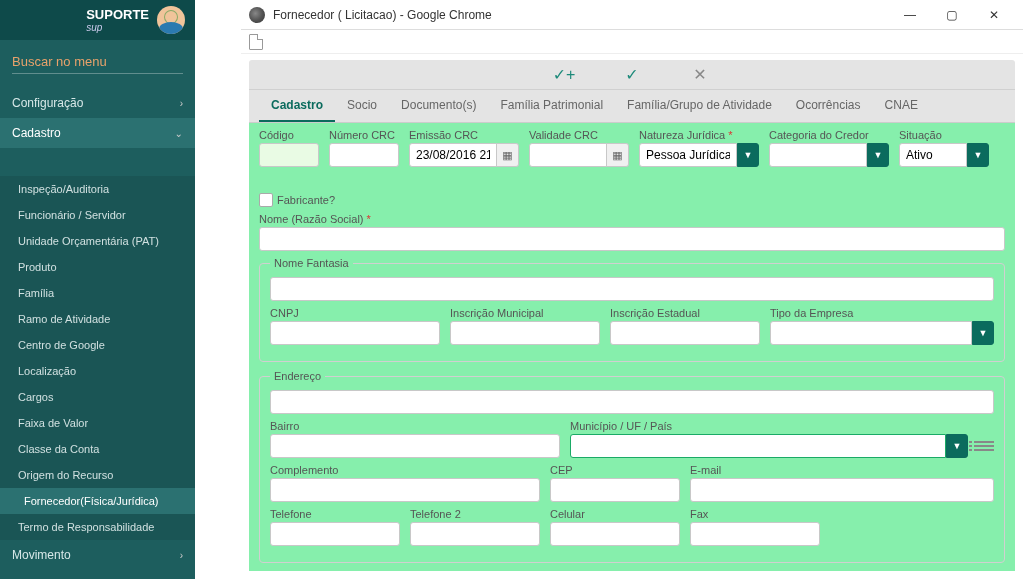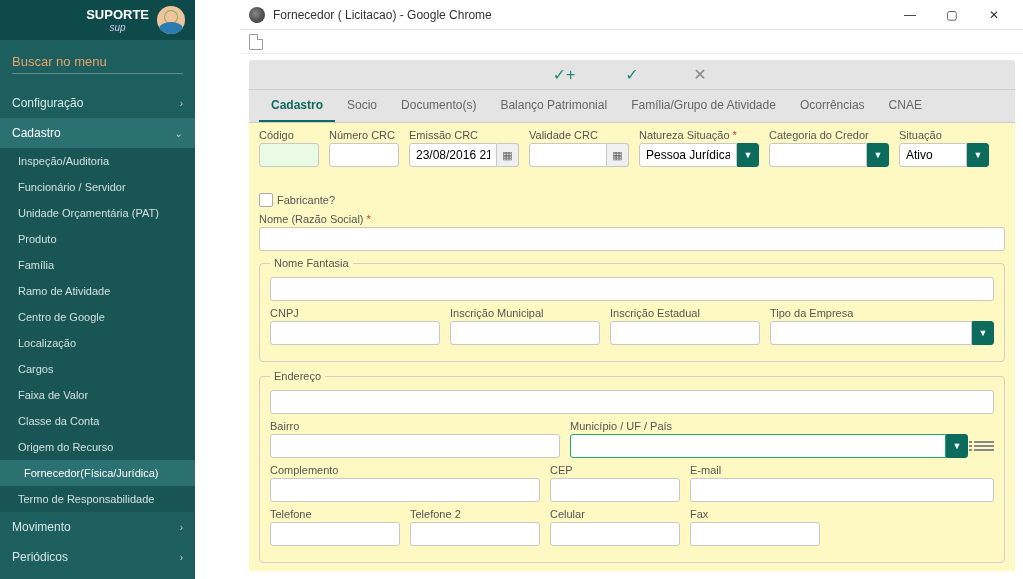--- a/index.html
+++ b/index.html
@@ -1,33 +1,33 @@
 <!DOCTYPE html>
 <html><head>
 <meta charset="utf-8">
 <style>
 * { box-sizing: border-box; margin: 0; padding: 0; font-family: Arial, sans-serif; }
 body { width: 1023px; height: 579px; overflow: hidden; display: flex; background: #fff; }
 
 
 .sidebar { width: 195px; background: #1d5e5e; color: #fff; display: flex; flex-direction: column; font-size: 12px; }
 .sidebar-header { background: #0e4a4a; padding: 6px 10px; display: flex; align-items: center; justify-content: flex-end; gap: 8px; }
-.sidebar-header .user-text { text-align: center; }
+.sidebar-header .user-text { text-align: left; }
 .sidebar-header .user-text .title { font-weight: bold; font-size: 13px; }
 .sidebar-header .user-text .sub { font-size: 10px; color: #cce; font-style: italic; }
 .avatar { width: 28px; height: 28px; border-radius: 50%; background: #f0c49a; position: relative; overflow: hidden; }
 .avatar::before { content:''; position:absolute; top:5px; left:8px; width:12px; height:12px; border-radius:50%; background:#f0c49a; box-shadow: 0 0 0 1px #8a6; }
 .avatar::after { content:''; position:absolute; bottom:-2px; left:2px; width:24px; height:14px; border-radius:50% 50% 0 0; background:#2b7ab0; }
 .search-box { padding: 10px 12px 14px; }
 .search-box input { width: 100%; background: transparent; border: none; border-bottom: 1px solid rgba(255,255,255,.3); color: #fff; font-size: 13px; padding: 4px 0; outline: none; }
 .search-box input::placeholder { color: #e8a26b; }
 .menu-parent { display:flex; align-items:center; justify-content:space-between; padding: 8px 12px; cursor:pointer; font-size: 12px; color: #d7e8e8; }
 .menu-parent.light { background: #2b7171; color:#fff; }
 .chevron { font-size: 10px; color: #ccc; }
-.submenu { background: #1a5555; }
+.submenu { background: #1a5555; margin-top: 28px; }
 .submenu .item { padding: 7px 18px; font-size: 11px; color: #d0e0e0; cursor:pointer; }
 .submenu .item.selected { background: #2b7171; color:#fff; padding-left: 24px; }
 
 
 .main { flex:1; display:flex; flex-direction:column; background:#fff;padding-left:46px; }
 .win-title { height: 30px; display:flex; align-items:center; padding: 0 8px; border-bottom: 1px solid #ddd; gap: 8px; }
 .win-icon { width:16px; height:16px; background: radial-gradient(circle at 40% 40%, #888 0, #555 50%, #333 100%); border-radius:50%; }
 .win-title-text { font-size: 12px; color:#333; flex:1; }
 .win-controls { display:flex; gap:0; }
 .win-btn { width: 42px; height: 28px; display:flex; align-items:center; justify-content:center; font-size: 12px; color:#333; cursor:pointer; }
@@ -36,21 +36,21 @@
 .file-icon::after { content:''; position:absolute; top:-1px; right:-1px; width:5px; height:5px; background:#fff; border-left:1px solid #999; border-bottom:1px solid #999; }
 
 .toolbar-actions { height: 30px; background:#e4e4e4; display:flex; align-items:center; justify-content:center; gap:40px; border-bottom:1px solid #d0d0d0; margin: 6px 8px 0 8px; border-radius: 3px 3px 0 0; }
 .toolbar-actions .act { color:#1d8a7a; font-size:16px; cursor:pointer; width:28px; text-align:center; }
 .toolbar-actions .act.gray { color:#888; }
 
 .tabs { display:flex; gap:0; padding: 0 10px; background:#e4e4e4; margin: 0 8px; border-bottom: 1px solid #ccc; }
 .tab { padding: 8px 12px; font-size: 12px; color:#666; cursor:pointer; border-bottom: 2px solid transparent; }
 .tab.active { color:#0b6b5d; border-bottom-color:#0b6b5d; font-weight:bold; }
 
-.form-area { padding: 6px 10px; overflow:auto; flex:1; background:#fef9c3; margin: 0 8px 8px 8px; }
+.form-area { padding: 6px 10px; overflow:auto; flex:1; background:#86efac; margin: 0 8px 8px 8px; }
 .row { display:flex; gap:10px; margin-bottom: 6px; flex-wrap:wrap; }
 .field { display:flex; flex-direction:column; }
 .field label { font-size: 11px; color:#555; margin-bottom:2px; white-space:nowrap; }
 .req { color:#d33; }
 .field input, .field select { height:24px; border:1px solid #c8c8c8; border-radius:3px; padding: 0 6px; font-size:12px; background:#fff; }
 .field input.ro { background:#e9fbe4; }
 .select-wrap { display:flex; }
 .select-wrap input { border-radius:3px 0 0 3px; }
 .sel-btn { width:22px; height:24px; background:#0b6b5d; border:1px solid #0b6b5d; border-radius:0 3px 3px 0; display:flex; align-items:center; justify-content:center; color:#fff; font-size:9px; cursor:pointer; }
 .date-btn { width:22px; height:24px; background:#f0f0f0; border:1px solid #c8c8c8; border-left:none; border-radius:0 3px 3px 0; display:flex; align-items:center; justify-content:center; color:#666; font-size:11px; cursor:pointer; }
@@ -139,21 +139,21 @@
   <div class="toolbar-actions">
     <div class="act">✓+</div>
     <div class="act">✓</div>
     <div class="act gray">✕</div>
   </div>
 
   <div class="tabs" id="tabs">
       <div class="tab active">Cadastro</div>
       <div class="tab">Socio</div>
       <div class="tab">Documento(s)</div>
-      <div class="tab">Balanço Patrimonial</div>
+      <div class="tab">Família Patrimonial</div>
       <div class="tab">Família/Grupo de Atividade</div>
       <div class="tab">Ocorrências</div>
       <div class="tab">CNAE</div>
     </div>
 
   <div class="form-area">
 
     <div class="row">
       <div class="field" style="width:60px">
         <label>Código</label>
@@ -171,21 +171,21 @@
         </div>
       </div>
       <div class="field" style="width:100px">
         <label>Validade CRC</label>
         <div class="select-wrap">
           <input style="width: 78px; border-radius: 3px 0px 0px 3px;">
           <div class="date-btn">▦</div>
         </div>
       </div>
       <div class="field" style="width:120px">
-        <label><span>Natureza Situação</span> <span class="req">*</span></label>
+        <label><span>Natureza Jurídica</span> <span class="req">*</span></label>
         <div class="select-wrap">
           <input style="width: 98px;" value="Pessoa Jurídica">
           <div class="sel-btn">▼</div>
         </div>
       </div>
       <div class="field" style="width:120px">
         <label>Categoria do Credor</label>
         <div class="select-wrap">
           <input style="width: 98px;">
           <div class="sel-btn">▼</div>

